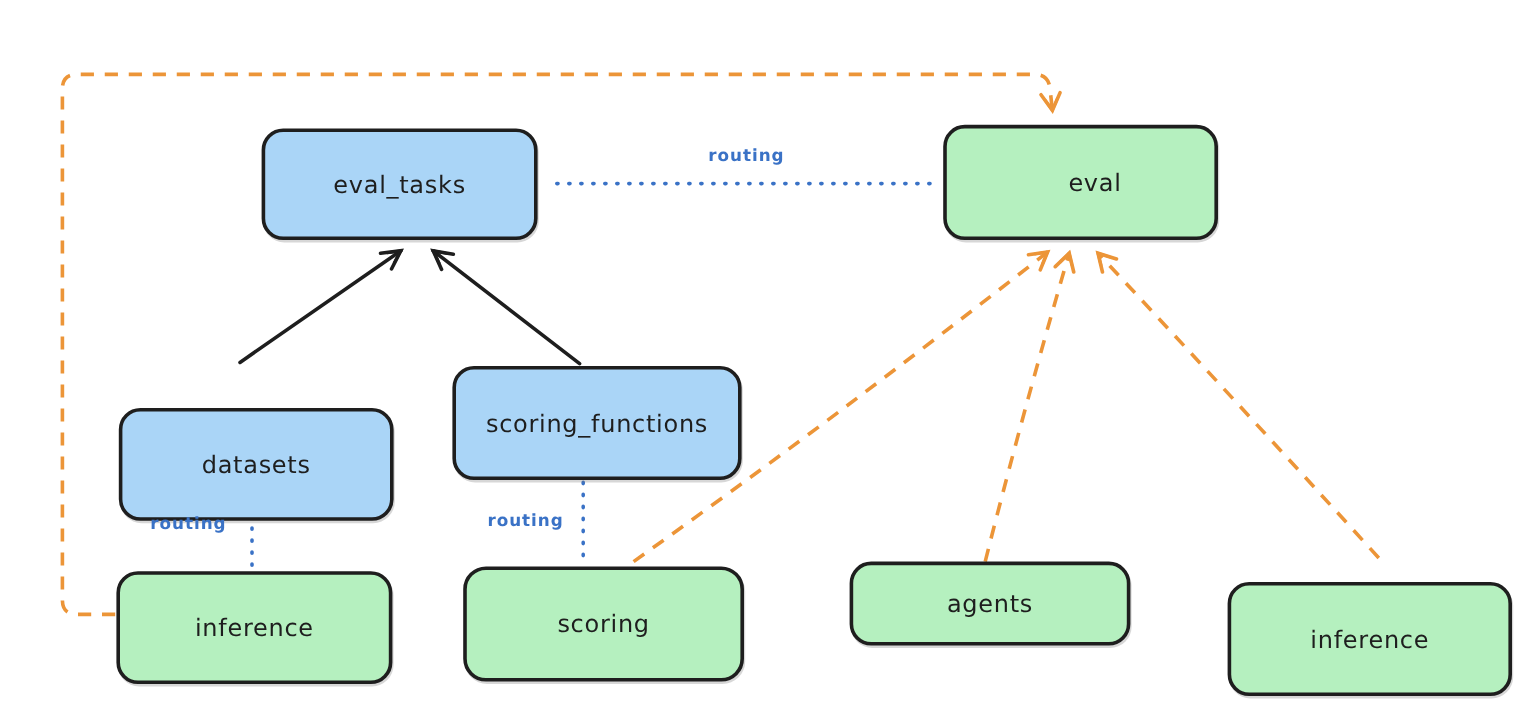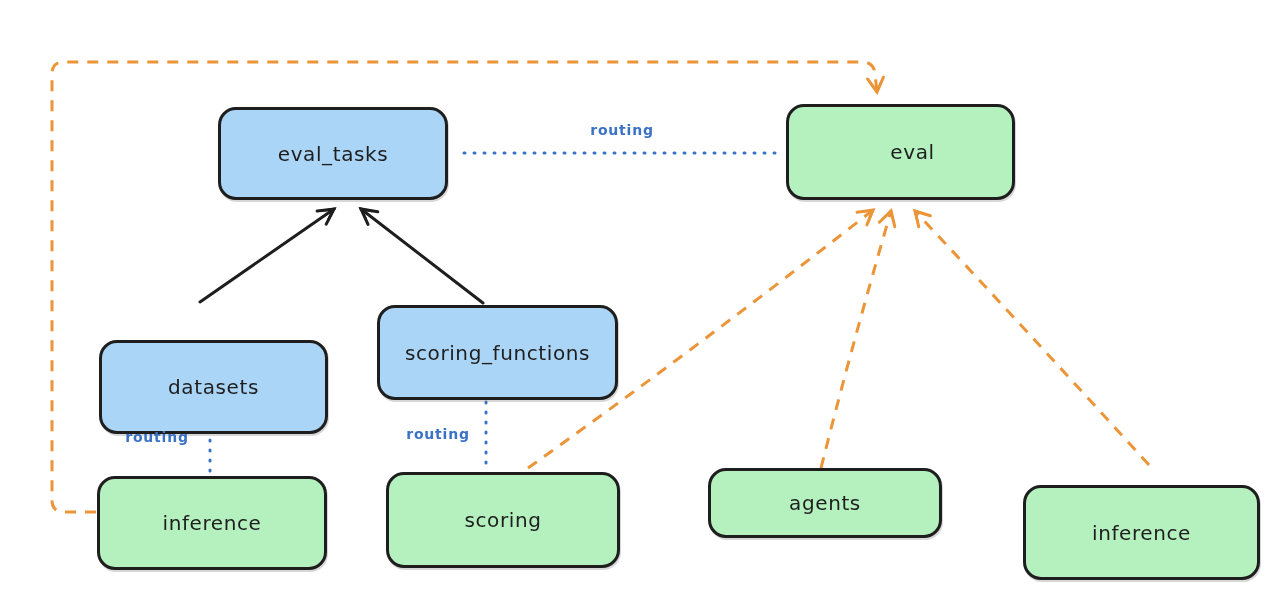--- a/index.html
+++ b/index.html
@@ -85,21 +85,21 @@
   </div>
 
   <div class="node blue" style="left:377px;top:305px;width:241px;height:95px;">
     <span>scoring_functions</span>
   </div>
 
   <div class="node green" style="left:97px;top:476px;width:230px;height:94px;">
     <span>inference</span>
   </div>
 
-  <div class="node green" style="left:386px;top:472px;width:234px;height:96px;">
+  <div class="node green" style="left:386px;top:472px;width:234px;height:96px;border-radius:19px;">
     <span>scoring</span>
   </div>
 
   <div class="node green" style="left:708px;top:468px;width:234px;height:70px;">
     <span>agents</span>
   </div>
 
   <div class="node green" style="left:1023px;top:485px;width:237px;height:95px;">
     <span>inference</span>
   </div>

